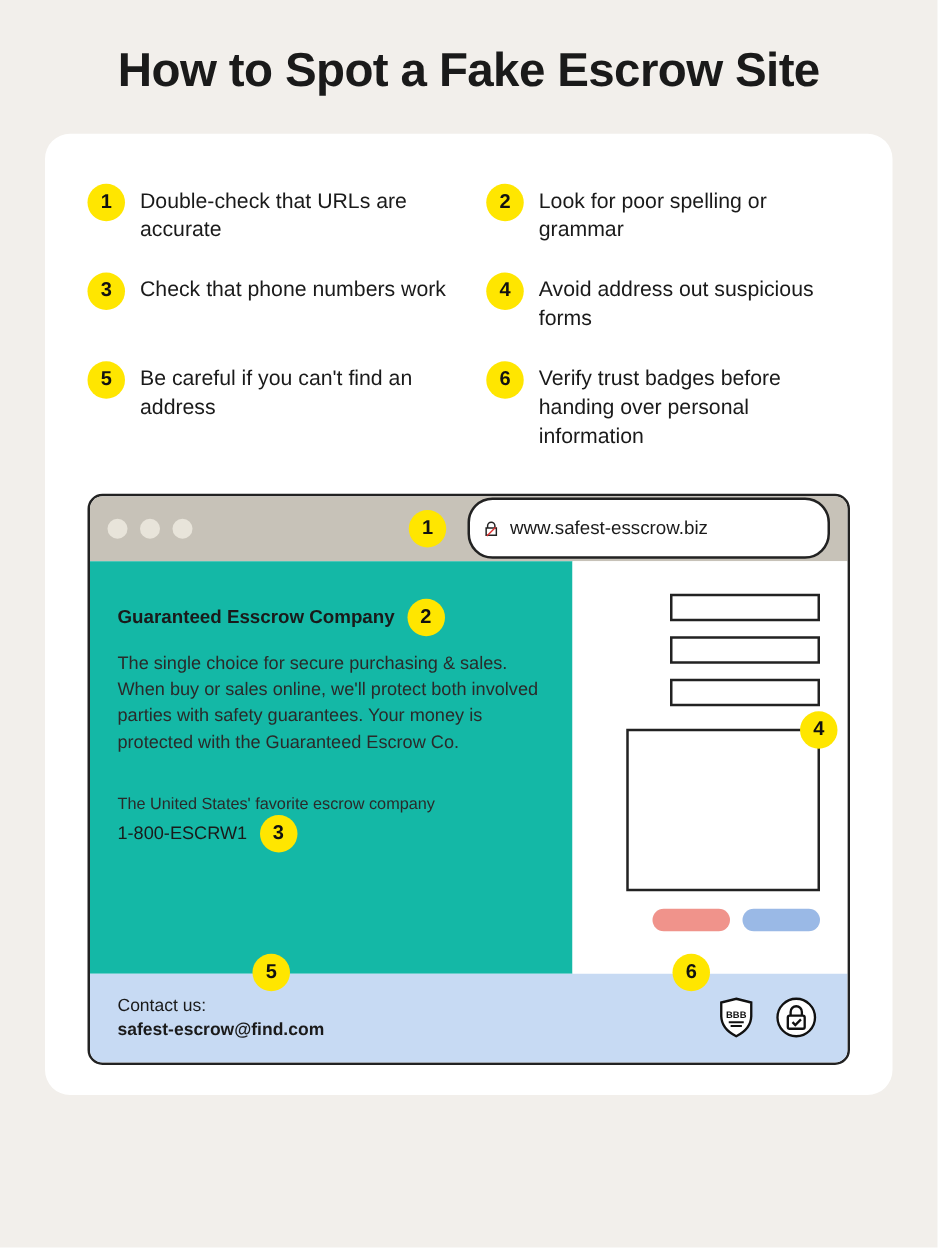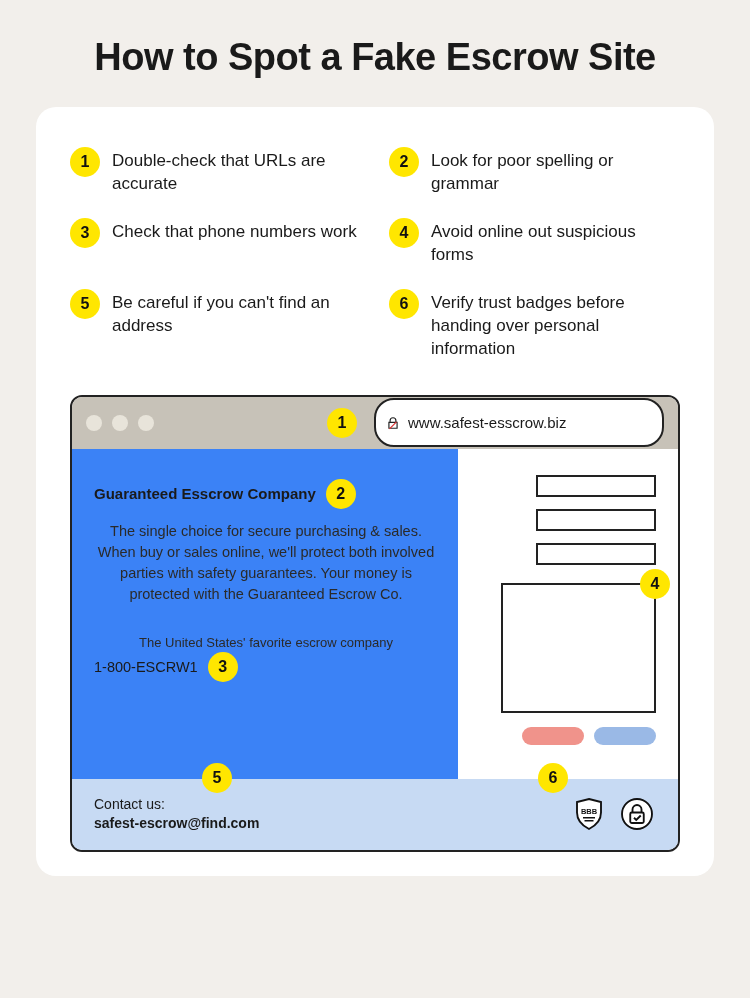--- a/index.html
+++ b/index.html
@@ -92,24 +92,23 @@
   .lock-red {
     width: 14px; height: 14px; position: relative;
   }
   .lock-red svg { width: 14px; height: 14px; display:block; }
   .body-grid {
     display: flex;
     min-height: 330px;
   }
   .left {
     flex: 1;
-    background: #3b82f6;
+    background: #14b8a6;
     padding: 30px 20px 18px 22px;
     position: relative;
-    text-align: center;
   }
   .right {
     width: 220px;
     background: #fff;
     padding: 26px 22px 18px 22px;
     position: relative;
     display: flex;
     flex-direction: column;
     align-items: flex-end;
   }
@@ -214,21 +213,21 @@
       <div class="tip">
         <div class="num">2</div>
         <div class="tip-text">Look for poor spelling or grammar</div>
       </div>
       <div class="tip">
         <div class="num">3</div>
         <div class="tip-text">Check that phone numbers work</div>
       </div>
       <div class="tip">
         <div class="num">4</div>
-        <div class="tip-text">Avoid online out suspicious forms</div>
+        <div class="tip-text">Avoid address out suspicious forms</div>
       </div>
       <div class="tip">
         <div class="num">5</div>
         <div class="tip-text">Be careful if you can't find an address</div>
       </div>
       <div class="tip">
         <div class="num">6</div>
         <div class="tip-text">Verify trust badges before handing over personal information</div>
       </div>
     </div>

